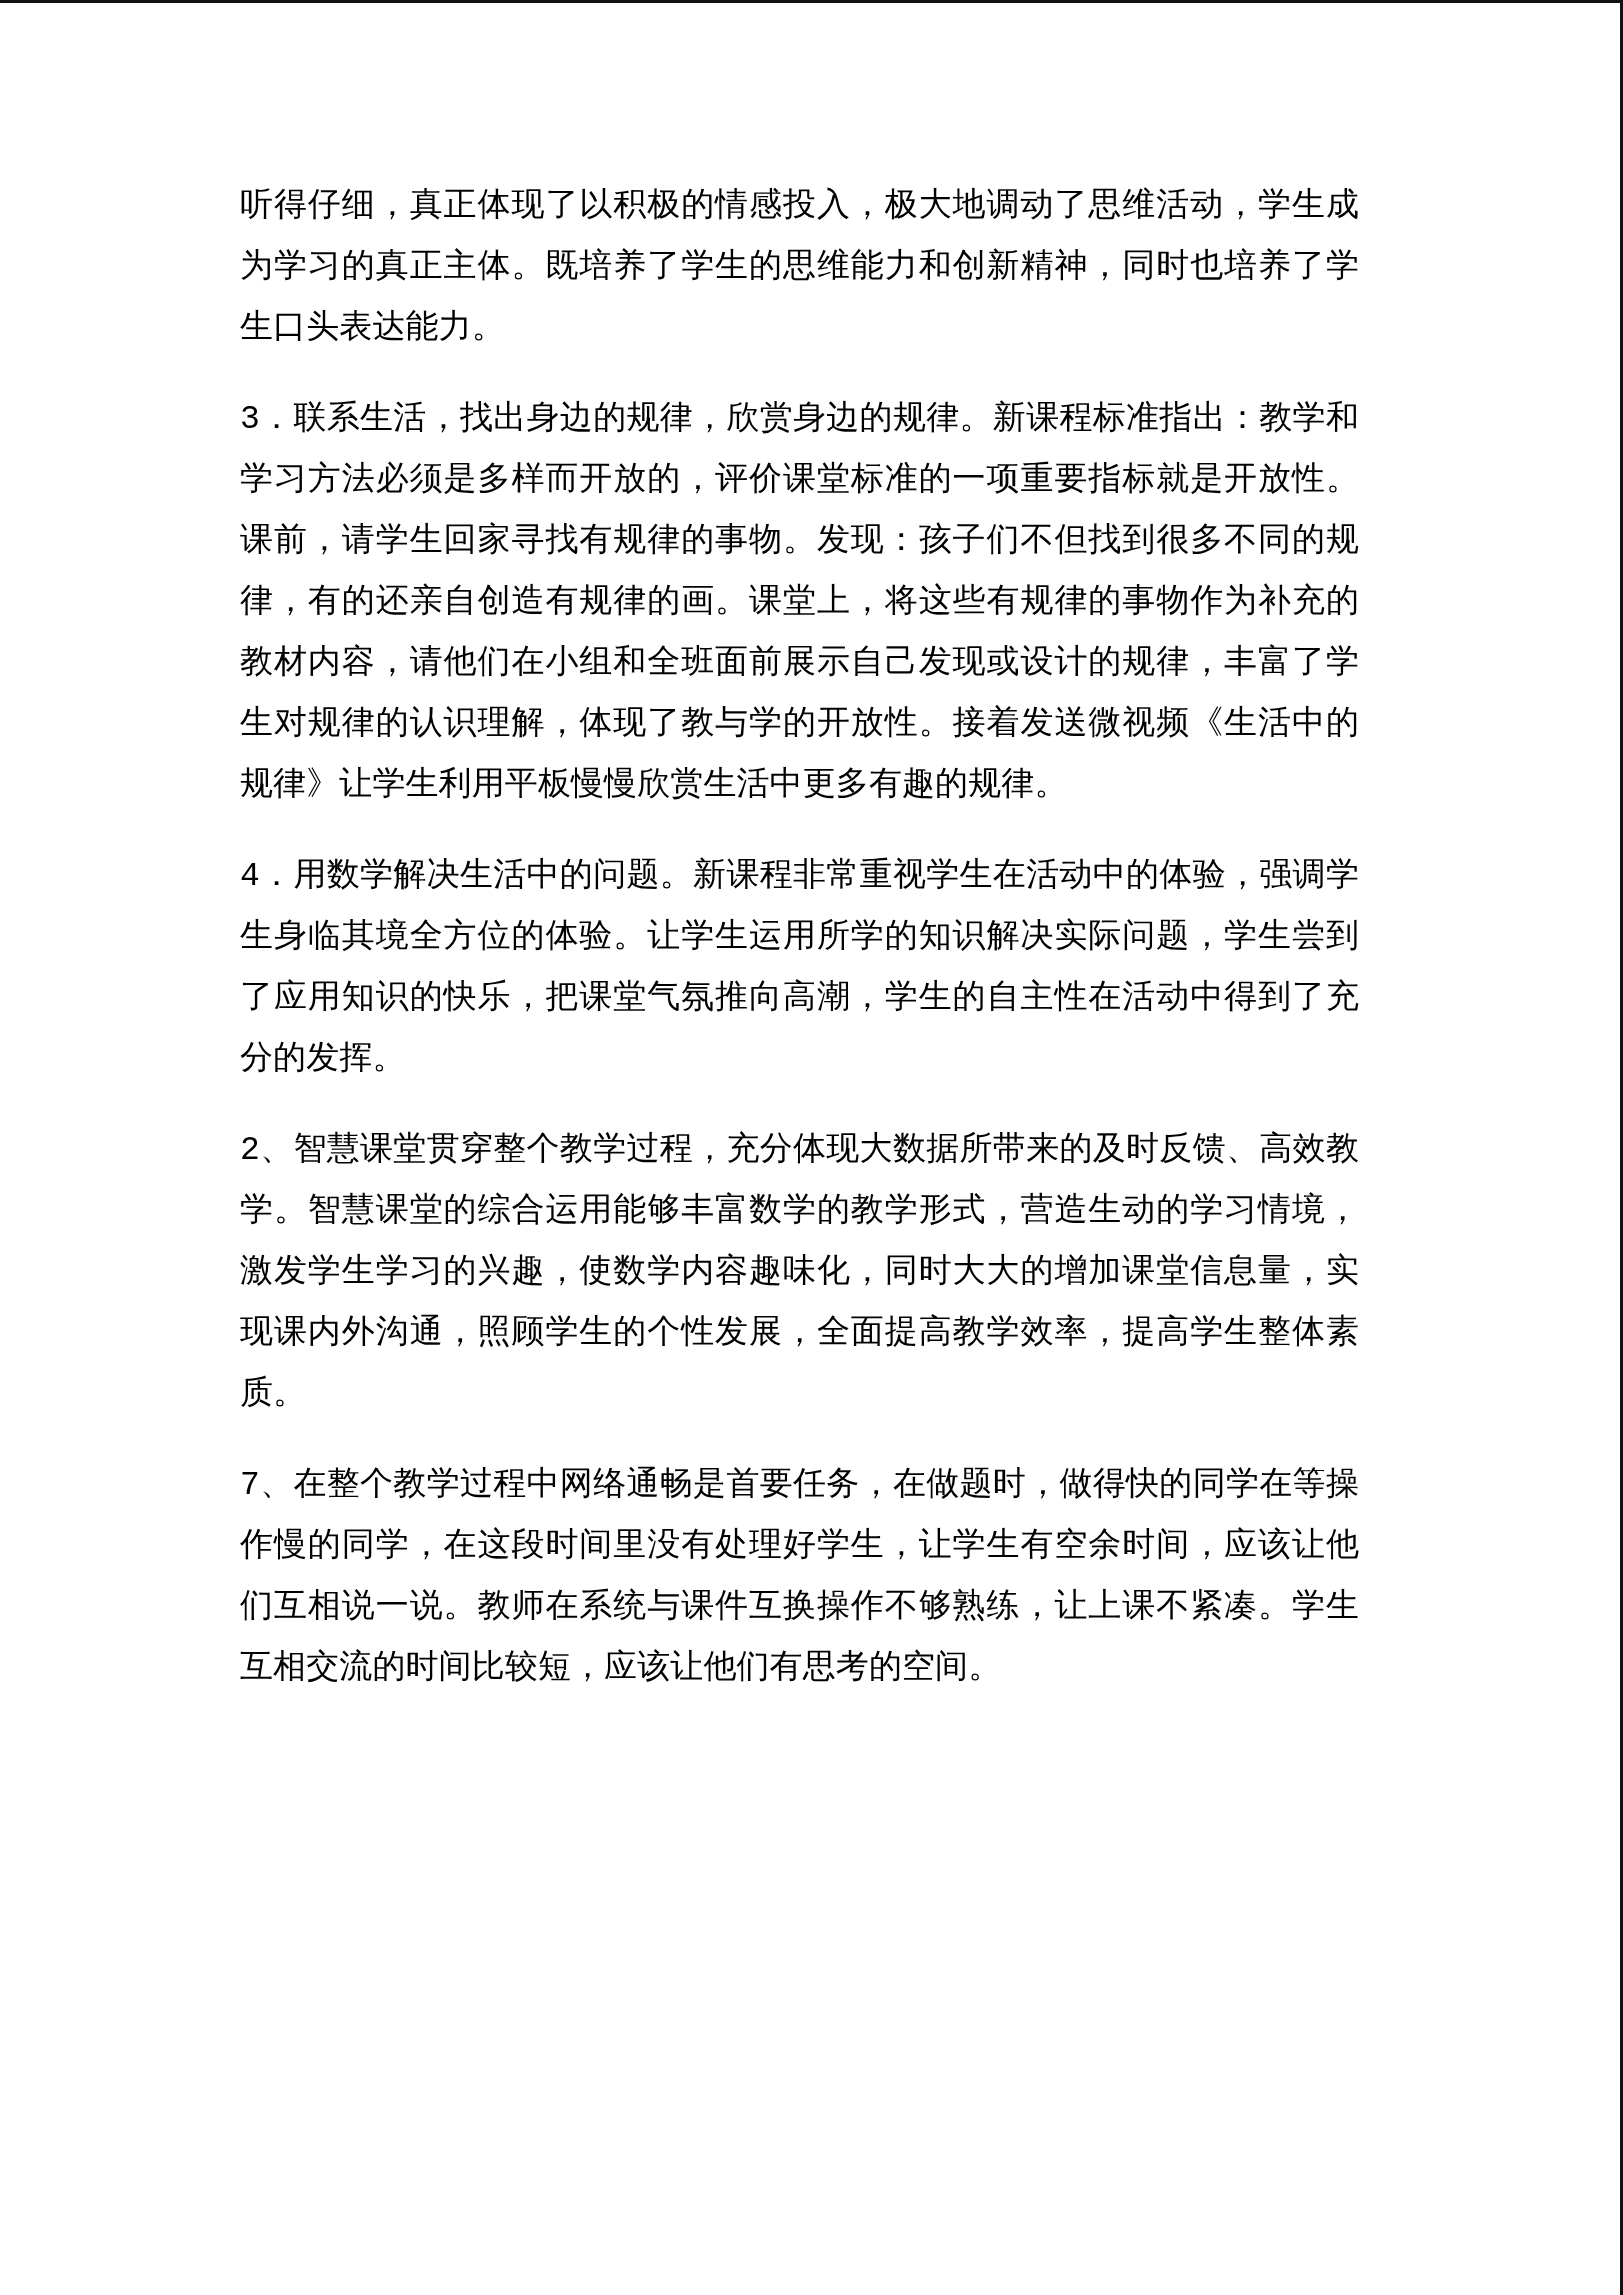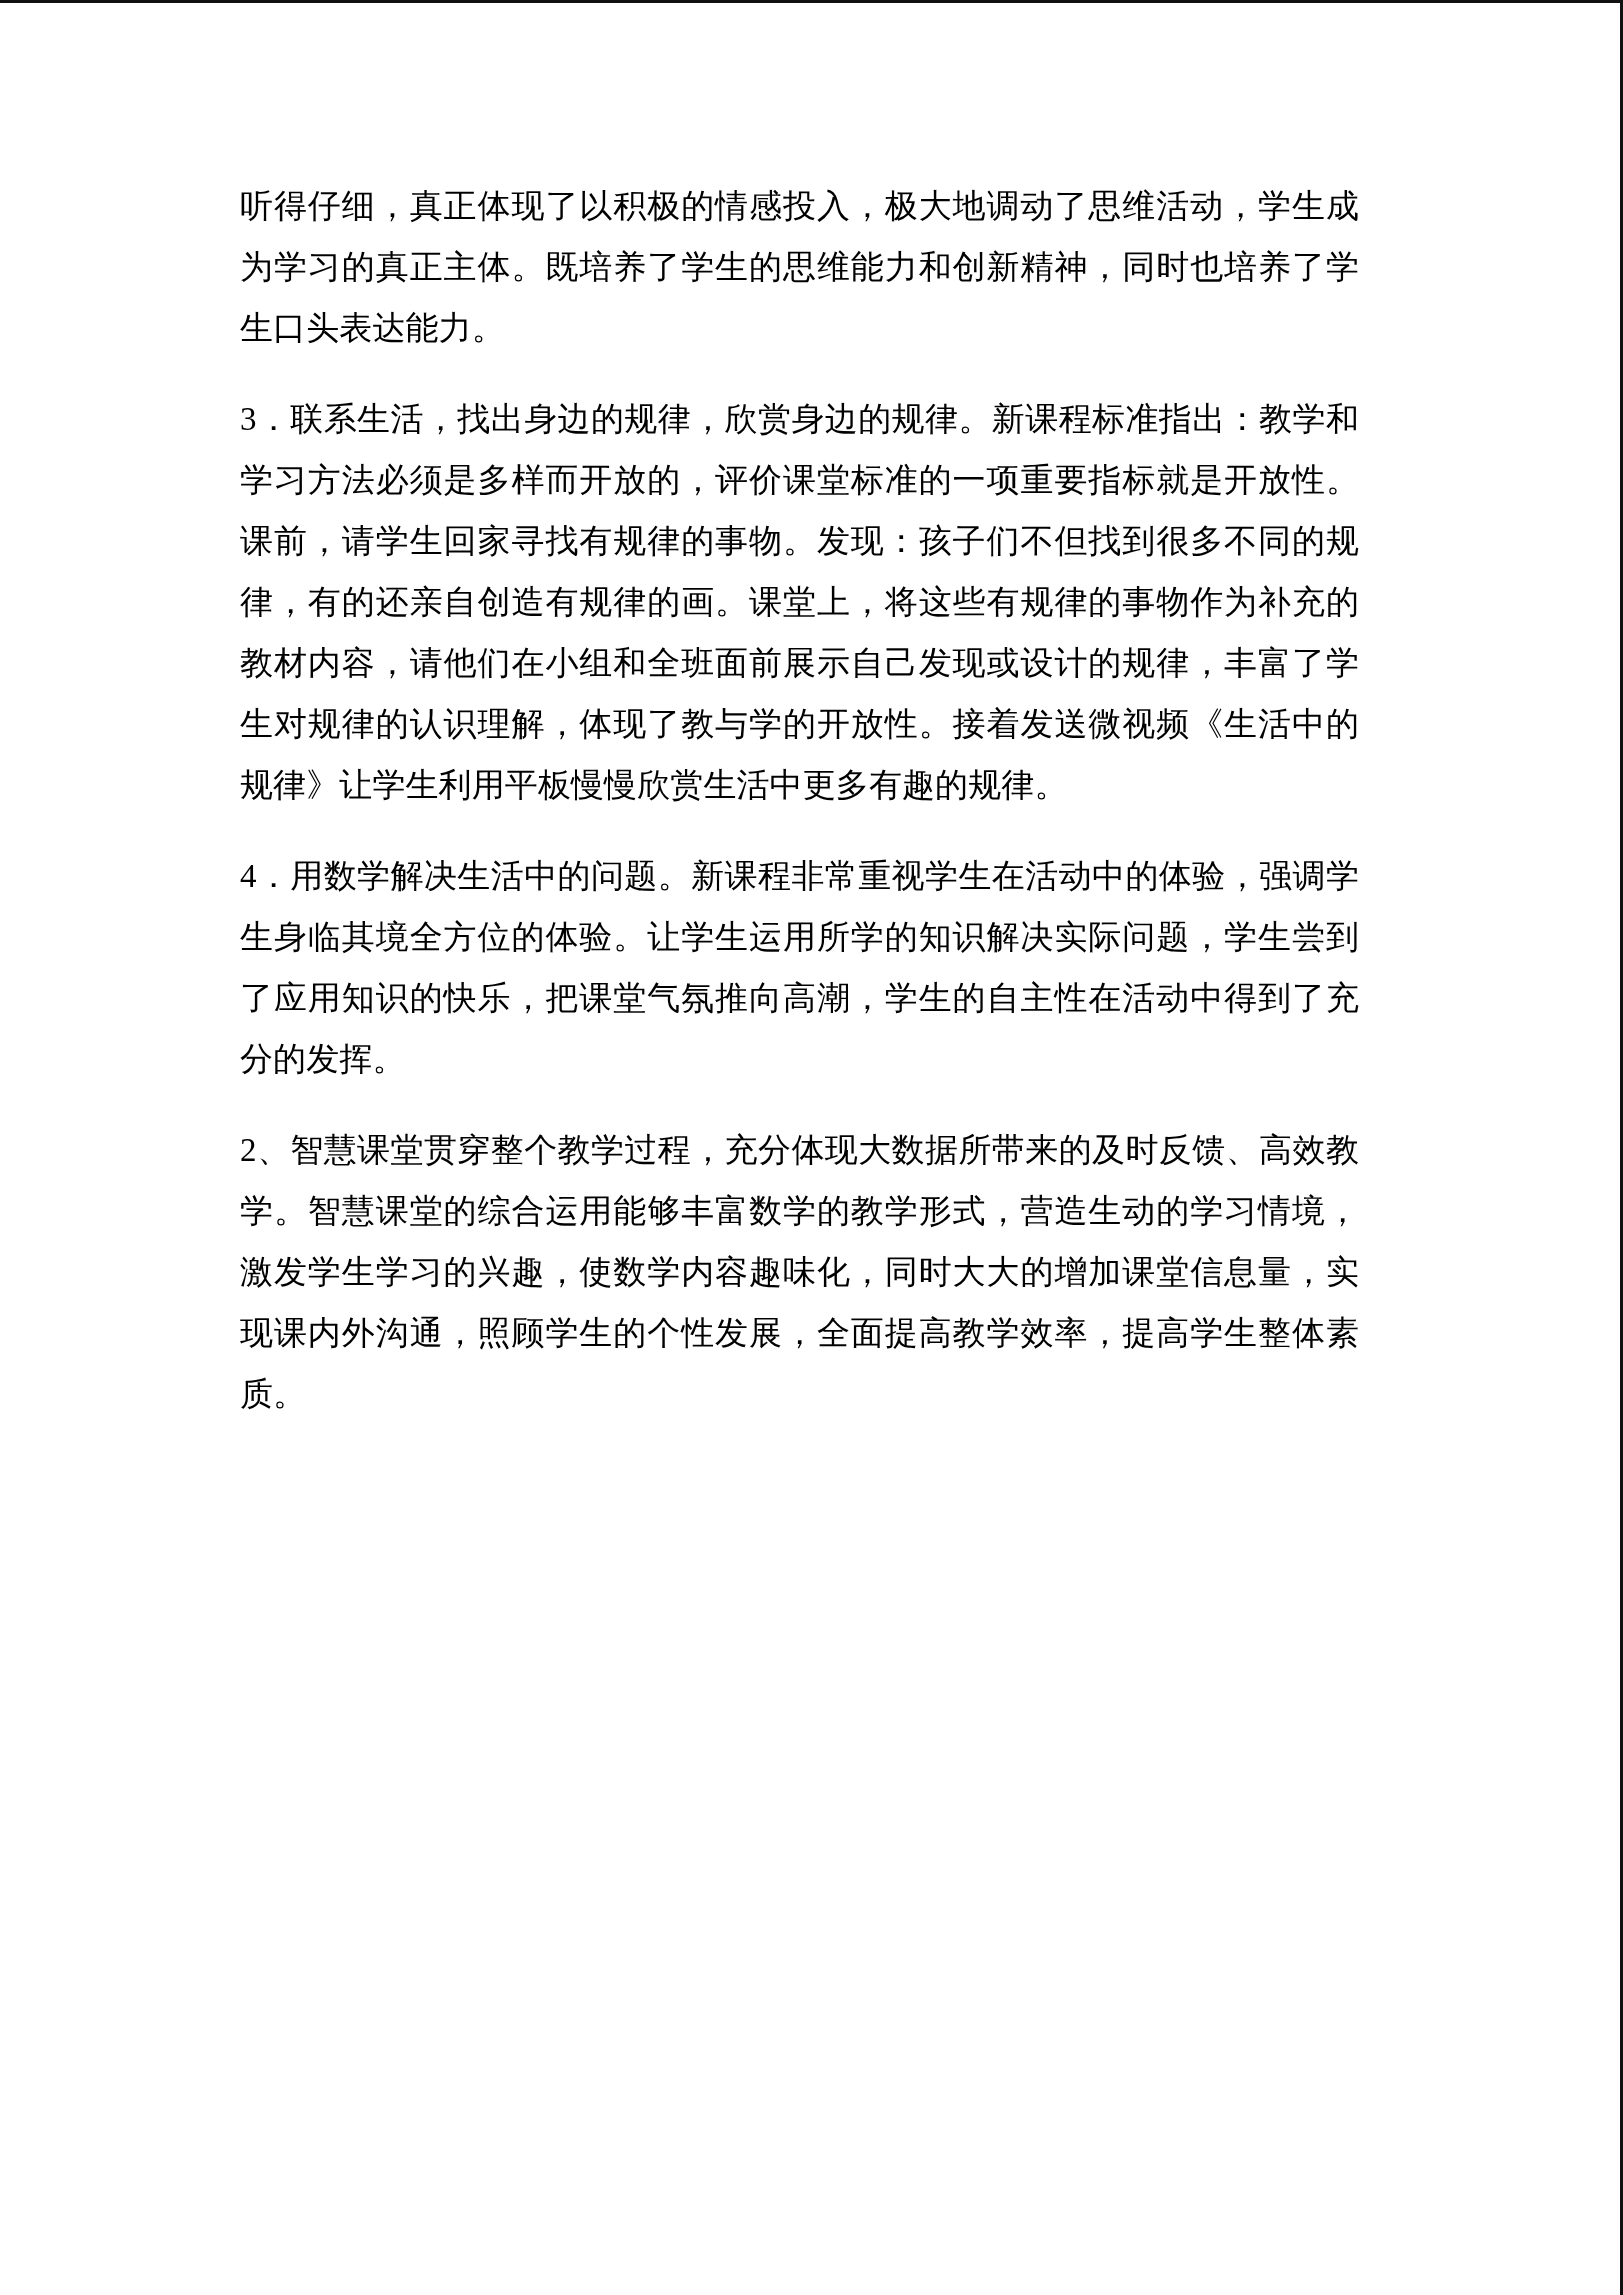--- a/index.html
+++ b/index.html
@@ -36,21 +36,21 @@
   }
 
   .text-column {
     position: absolute;
     left: 240px;
     top: 176px;
     width: 1119px;
   }
 
   .para {
-    font-family: Liberation Serif, serif;
+    font-family: Liberation Mono, monospace;
     font-size: 33px;
     line-height: 61px;
     color: #000000;
     text-align: justify;
     text-justify: inter-ideograph;
     margin: 0 0 30px 0;
     letter-spacing: 0.1px;
     word-break: break-all;
   }
 
@@ -69,17 +69,18 @@
   <div class="text-column">
 
     <p class="para">听得仔细，真正体现了以积极的情感投入，极大地调动了思维活动，学生成为学习的真正主体。既培养了学生的思维能力和创新精神，同时也培养了学生口头表达能力。</p>
 
     <p class="para">3．联系生活，找出身边的规律，欣赏身边的规律。新课程标准指出：教学和学习方法必须是多样而开放的，评价课堂标准的一项重要指标就是开放性。课前，请学生回家寻找有规律的事物。发现：孩子们不但找到很多不同的规律，有的还亲自创造有规律的画。课堂上，将这些有规律的事物作为补充的教材内容，请他们在小组和全班面前展示自己发现或设计的规律，丰富了学生对规律的认识理解，体现了教与学的开放性。接着发送微视频《生活中的规律》让学生利用平板慢慢欣赏生活中更多有趣的规律。</p>
 
     <p class="para">4．用数学解决生活中的问题。新课程非常重视学生在活动中的体验，强调学生身临其境全方位的体验。让学生运用所学的知识解决实际问题，学生尝到了应用知识的快乐，把课堂气氛推向高潮，学生的自主性在活动中得到了充分的发挥。</p>
 
     <p class="para">2、智慧课堂贯穿整个教学过程，充分体现大数据所带来的及时反馈、高效教学。智慧课堂的综合运用能够丰富数学的教学形式，营造生动的学习情境，激发学生学习的兴趣，使数学内容趣味化，同时大大的增加课堂信息量，实现课内外沟通，照顾学生的个性发展，全面提高教学效率，提高学生整体素质。</p>
 
+    <p class="para">7、在整个教学过程中网络通畅是首要任务，在做题时，做得快的同学在等操作慢的同学，在这段时间里没有处理好学生，让学生有空余时间，应该让他们互相说一说。教师在系统与课件互换操作不够熟练，让上课不紧凑。学生互相交流的时间比较短，应该让他们有思考的空间。</p>
 
   </div>
 
 </div>
 
 
 </body></html>

